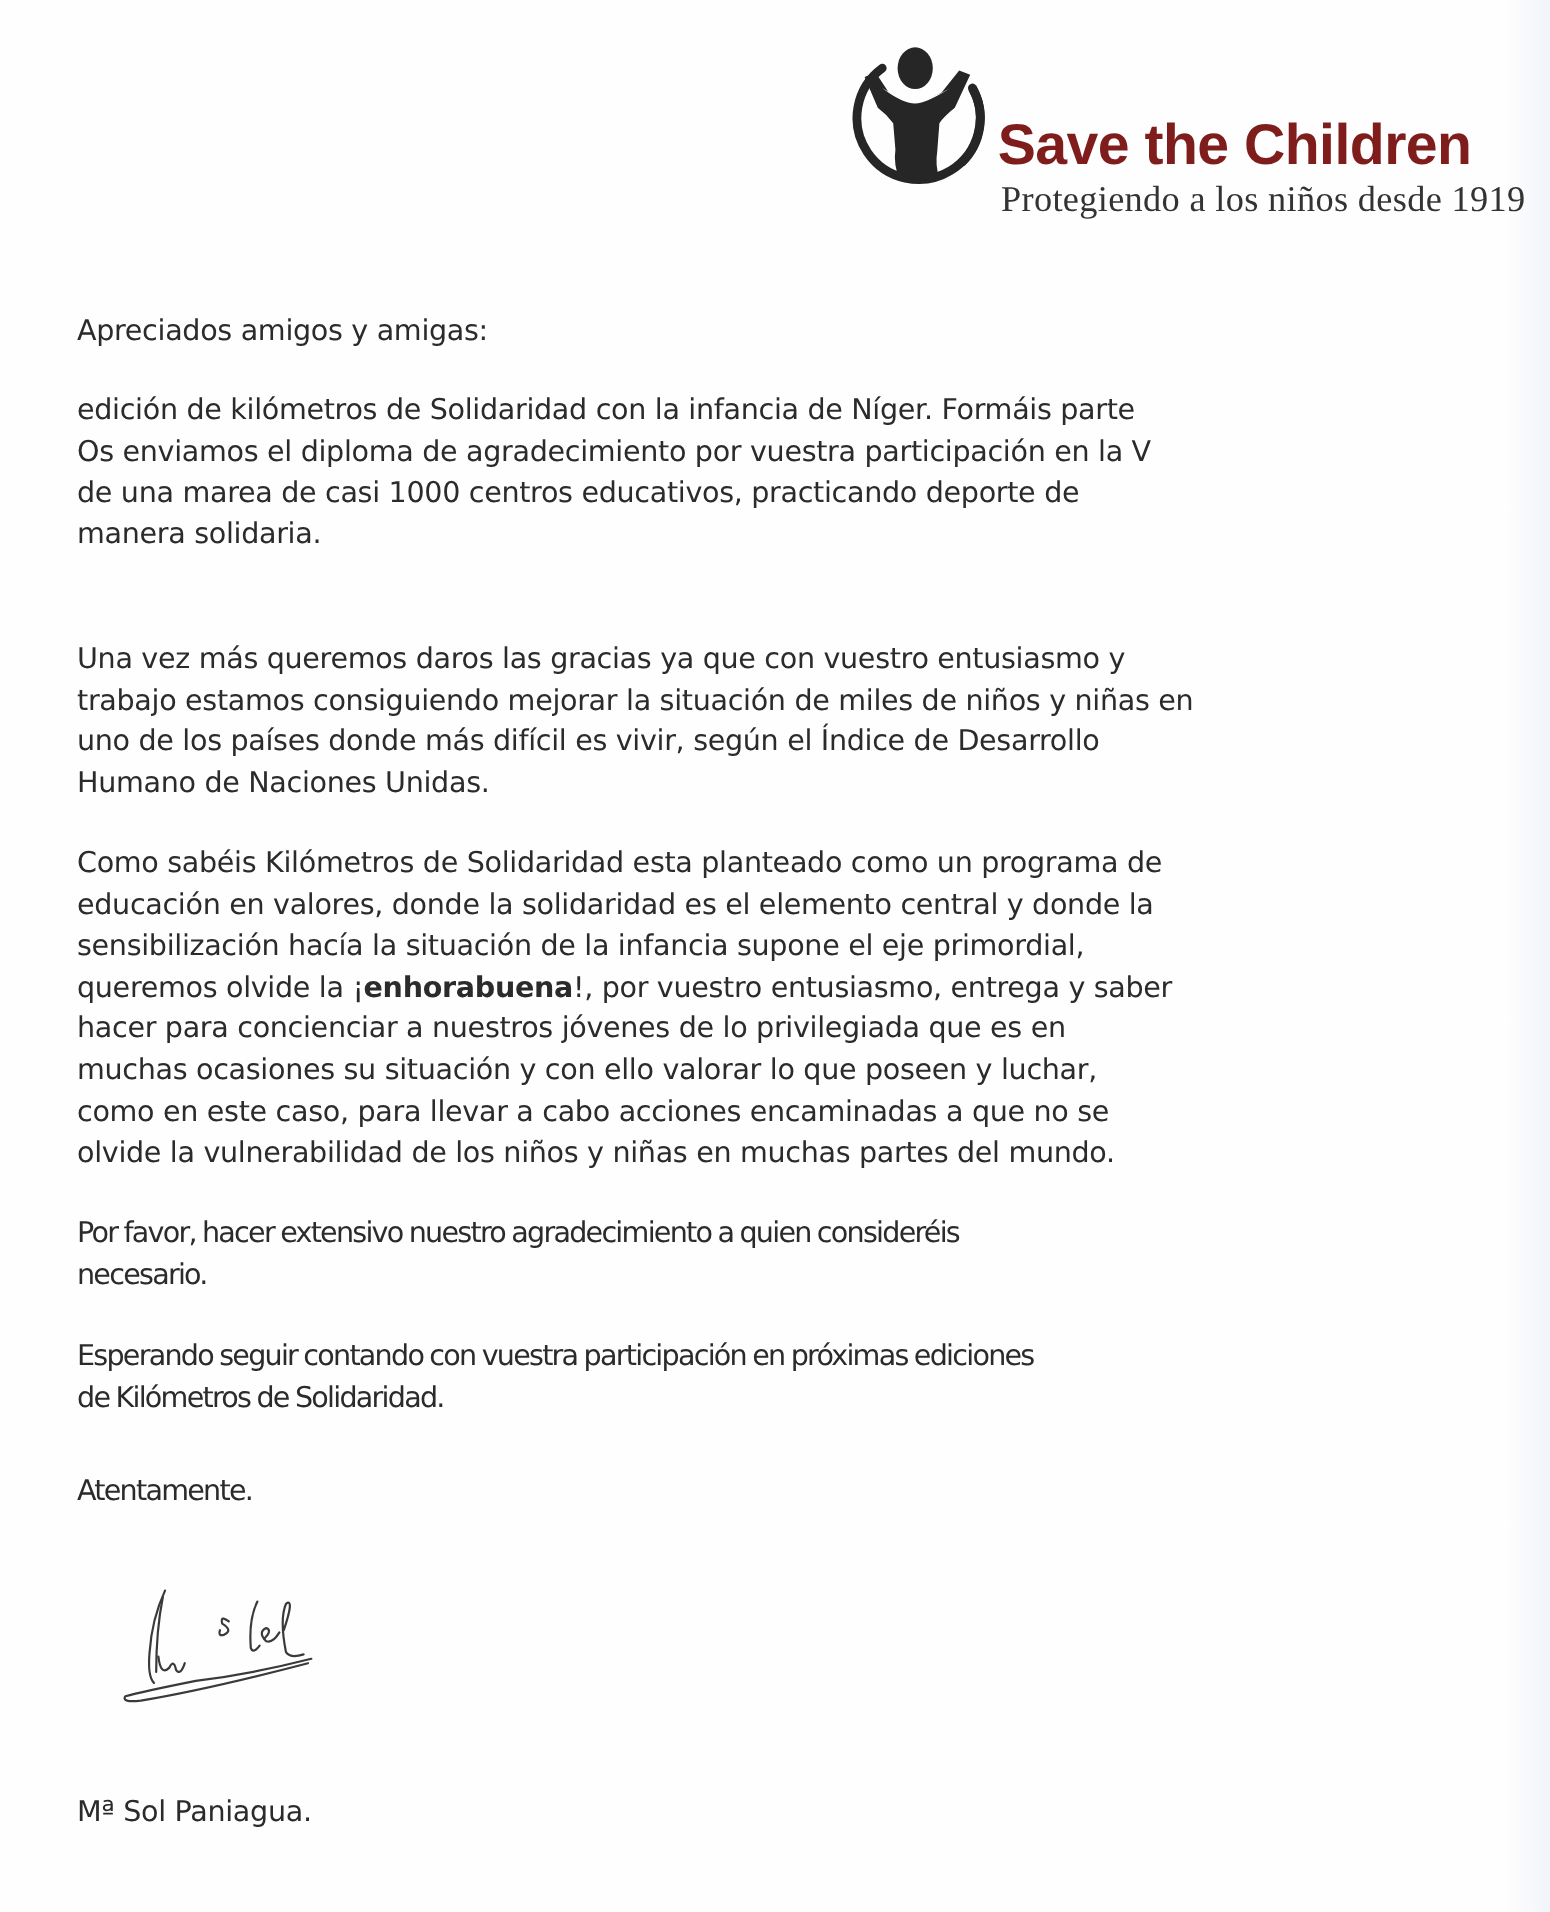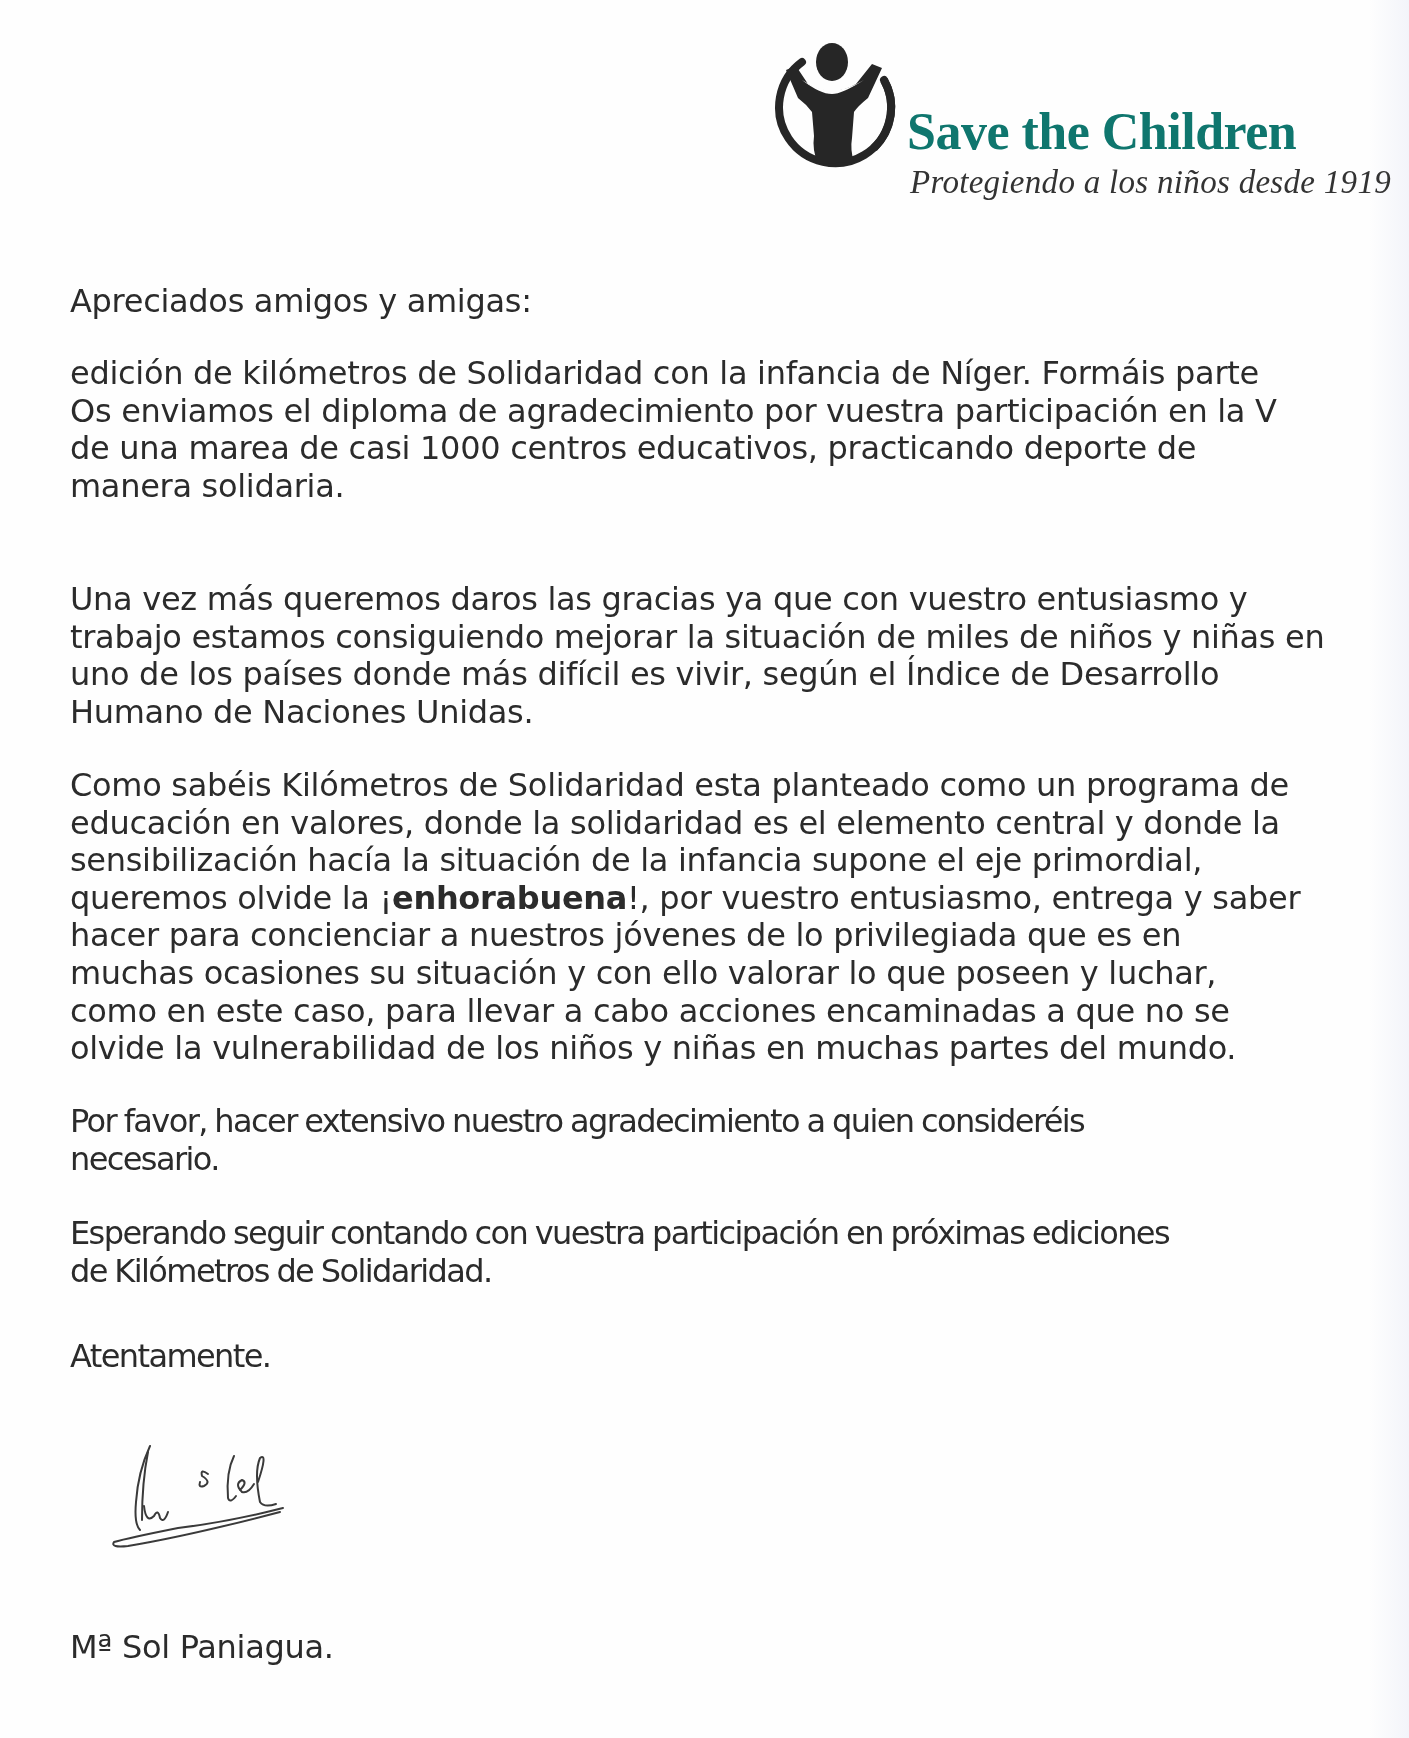--- a/index.html
+++ b/index.html
@@ -15,33 +15,33 @@
     .page { position: absolute; inset: 0; background: #fefefe; }
     .scan-edge {
       position: absolute; top: 0; right: 0; width: 40px; height: 100%;
       background: linear-gradient(to right, rgba(240,242,248,0), rgba(238,240,248,0.7));
     }
     
     .logo { position: absolute; left: 772px; top: 40px; width: 612px; height: 160px; }
     .logo-emblem { position: absolute; left: 0; top: 0; width: 126px; height: 130px; }
     .logo-name {
       position: absolute; left: 135px; top: 62px;
-      font-family: Liberation Serif, serif; font-weight: bold;
-      font-size: 52px; letter-spacing: -0.5px; color: #0f766e; white-space: nowrap;
+      font-family: Liberation Sans, sans-serif; font-weight: bold;
+      font-size: 52px; letter-spacing: -0.5px; color: #7f1d1d; white-space: nowrap;
     }
     .logo-tagline {
       position: absolute; left: 138px; top: 124px;
-      font-family: "Liberation Serif", serif; font-style: italic;
+      font-family: "Liberation Serif", serif; 
       font-size: 33px; color: #333; white-space: nowrap; letter-spacing: 0.3px;
     }
     
     .text {
       position: absolute; left: 70px; width: 1180px;
       font-family: "DejaVu Sans", sans-serif;
-      font-size: 32px; line-height: 37.6px; color: #2b2b2b;
+      font-size: 26px; line-height: 37.6px; color: #2b2b2b;
       letter-spacing: -0.3px; margin: 0; font-weight: normal;
     }
     .line { display: block; white-space: nowrap; }
     .bold { font-weight: bold; }
     .condensed { letter-spacing: -1.6px; word-spacing: -1px; }
     .signature { position: absolute; left: 108px; top: 1432px; width: 180px; height: 130px; }
   </style>
 </head>
 <body>
 

